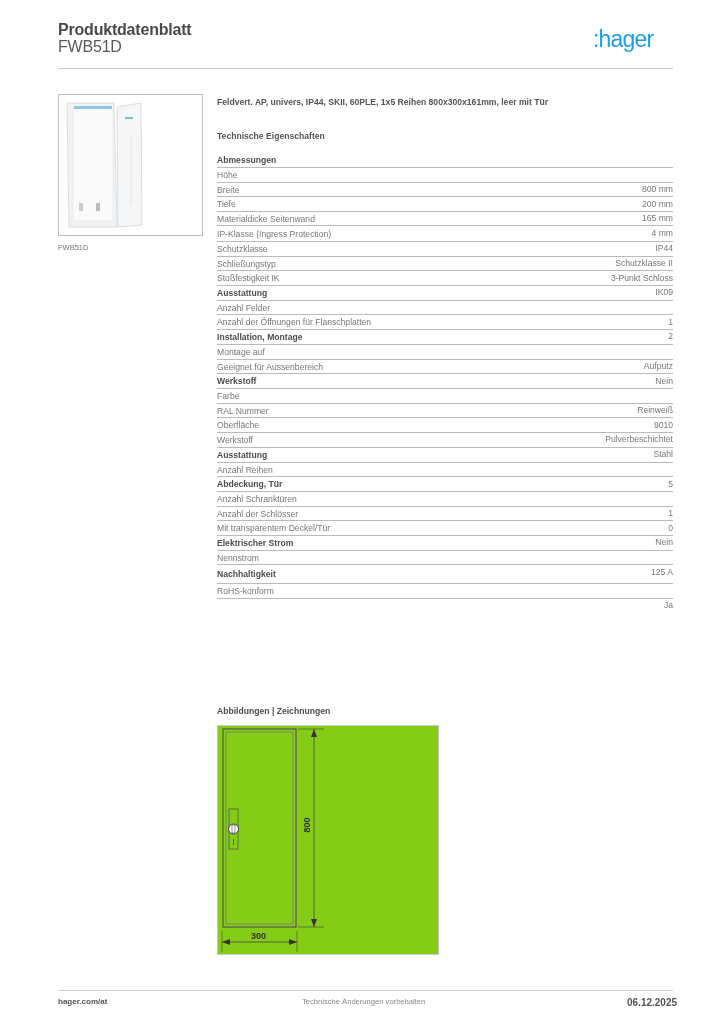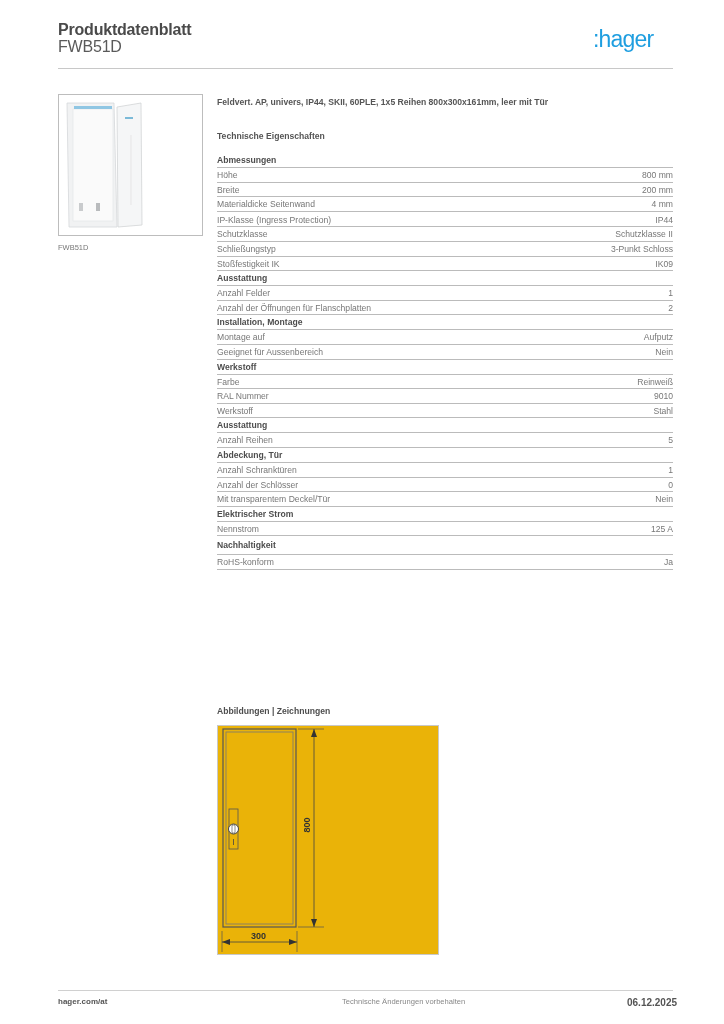--- a/index.html
+++ b/index.html
@@ -14,29 +14,29 @@
 
   .product-image { position: absolute; left: 58px; top: 94px; width: 145px; height: 142px; border: 1px solid #bdbdbd; background: #fff; }
   .product-caption { position: absolute; left: 58px; top: 243px; font-size: 7.5px; color: #777; }
 
   .description { position: absolute; left: 217px; top: 97px; font-size: 8.6px; font-weight: bold; color: #555; }
   .tech-title { position: absolute; left: 217px; top: 131px; font-size: 8.6px; font-weight: bold; color: #555; }
 
   .spec-area { position: absolute; left: 217px; top: 154px; width: 456px; }
   .section { margin-bottom: 1px; }
   .section-head { font-size: 8.6px; font-weight: bold; color: #4d4d4d; height: 14px; line-height: 13px; border-bottom: 1px solid #bbb; }
-  .row { display: flex; justify-content: space-between; height: 14.6px; line-height: 14px; font-size: 8.6px; color: #777; border-bottom: 1px solid #bbb; }
+  .row { display: flex; justify-content: space-between; height: 14.6px; line-height: 14px; font-size: 8.6px; color: #777; border-bottom: 1px solid #bbb; flex-direction: column; }
   .row .val { text-align: right; }
 
   .drawings-title { position: absolute; left: 217px; top: 706px; font-size: 8.6px; font-weight: bold; color: #4d4d4d; }
-  .drawing-box { position: absolute; left: 217px; top: 725px; width: 222px; height: 230px; border: 1px solid #c8c8c8; background: #eab308; }
+  .drawing-box { position: absolute; left: 217px; top: 725px; width: 222px; height: 230px; border: 1px solid #c8c8c8; background: #84cc16; }
 
   .footer-rule { position: absolute; left: 58px; top: 990px; width: 615px; height: 1px; background: #d0d0d0; }
   .footer-left { position: absolute; left: 58px; top: 997px; font-size: 8px; font-weight: bold; color: #555; }
-  .footer-center { position: absolute; left: 302px; top: 997px; font-size: 7.6px; color: #888; margin-left: 40px; }
+  .footer-center { position: absolute; left: 302px; top: 997px; font-size: 7.6px; color: #888; }
   .footer-right { position: absolute; left: 627px; top: 997px; font-size: 10px; font-weight: bold; color: #555; }
 </style>
 </head>
 <body>
 
 <div class="header-title">Produktdatenblatt</div>
 <div class="header-sub">FWB51D</div>
 <div class="logo"><span class="colon">:</span><span>hager</span></div>
 <div class="header-rule"></div>
 
@@ -65,20 +65,24 @@
     <div class="section-head">Abmessungen</div>
     <div class="row">
         <span>Höhe</span>
         <span class="val">800 mm</span>
       </div>
     <div class="row">
         <span>Breite</span>
         <span class="val">200 mm</span>
       </div>
     <div class="row">
+        <span>Tiefe</span>
+        <span class="val">165 mm</span>
+      </div>
+    <div class="row">
         <span>Materialdicke Seitenwand</span>
         <span class="val">4 mm</span>
       </div>
   </div>
 
   <div class="section">
     <div class="row">
         <span>IP-Klasse (Ingress Protection)</span>
         <span class="val">IP44</span>
       </div>
@@ -122,20 +126,24 @@
 
   <div class="section">
     <div class="section-head">Werkstoff</div>
     <div class="row">
         <span>Farbe</span>
         <span class="val">Reinweiß</span>
       </div>
     <div class="row">
         <span>RAL Nummer</span>
         <span class="val">9010</span>
+      </div>
+    <div class="row">
+        <span>Oberfläche</span>
+        <span class="val">Pulverbeschichtet</span>
       </div>
     <div class="row">
         <span>Werkstoff</span>
         <span class="val">Stahl</span>
       </div>
   </div>
 
   <div class="section">
     <div class="section-head">Ausstattung</div>
     <div class="row">

